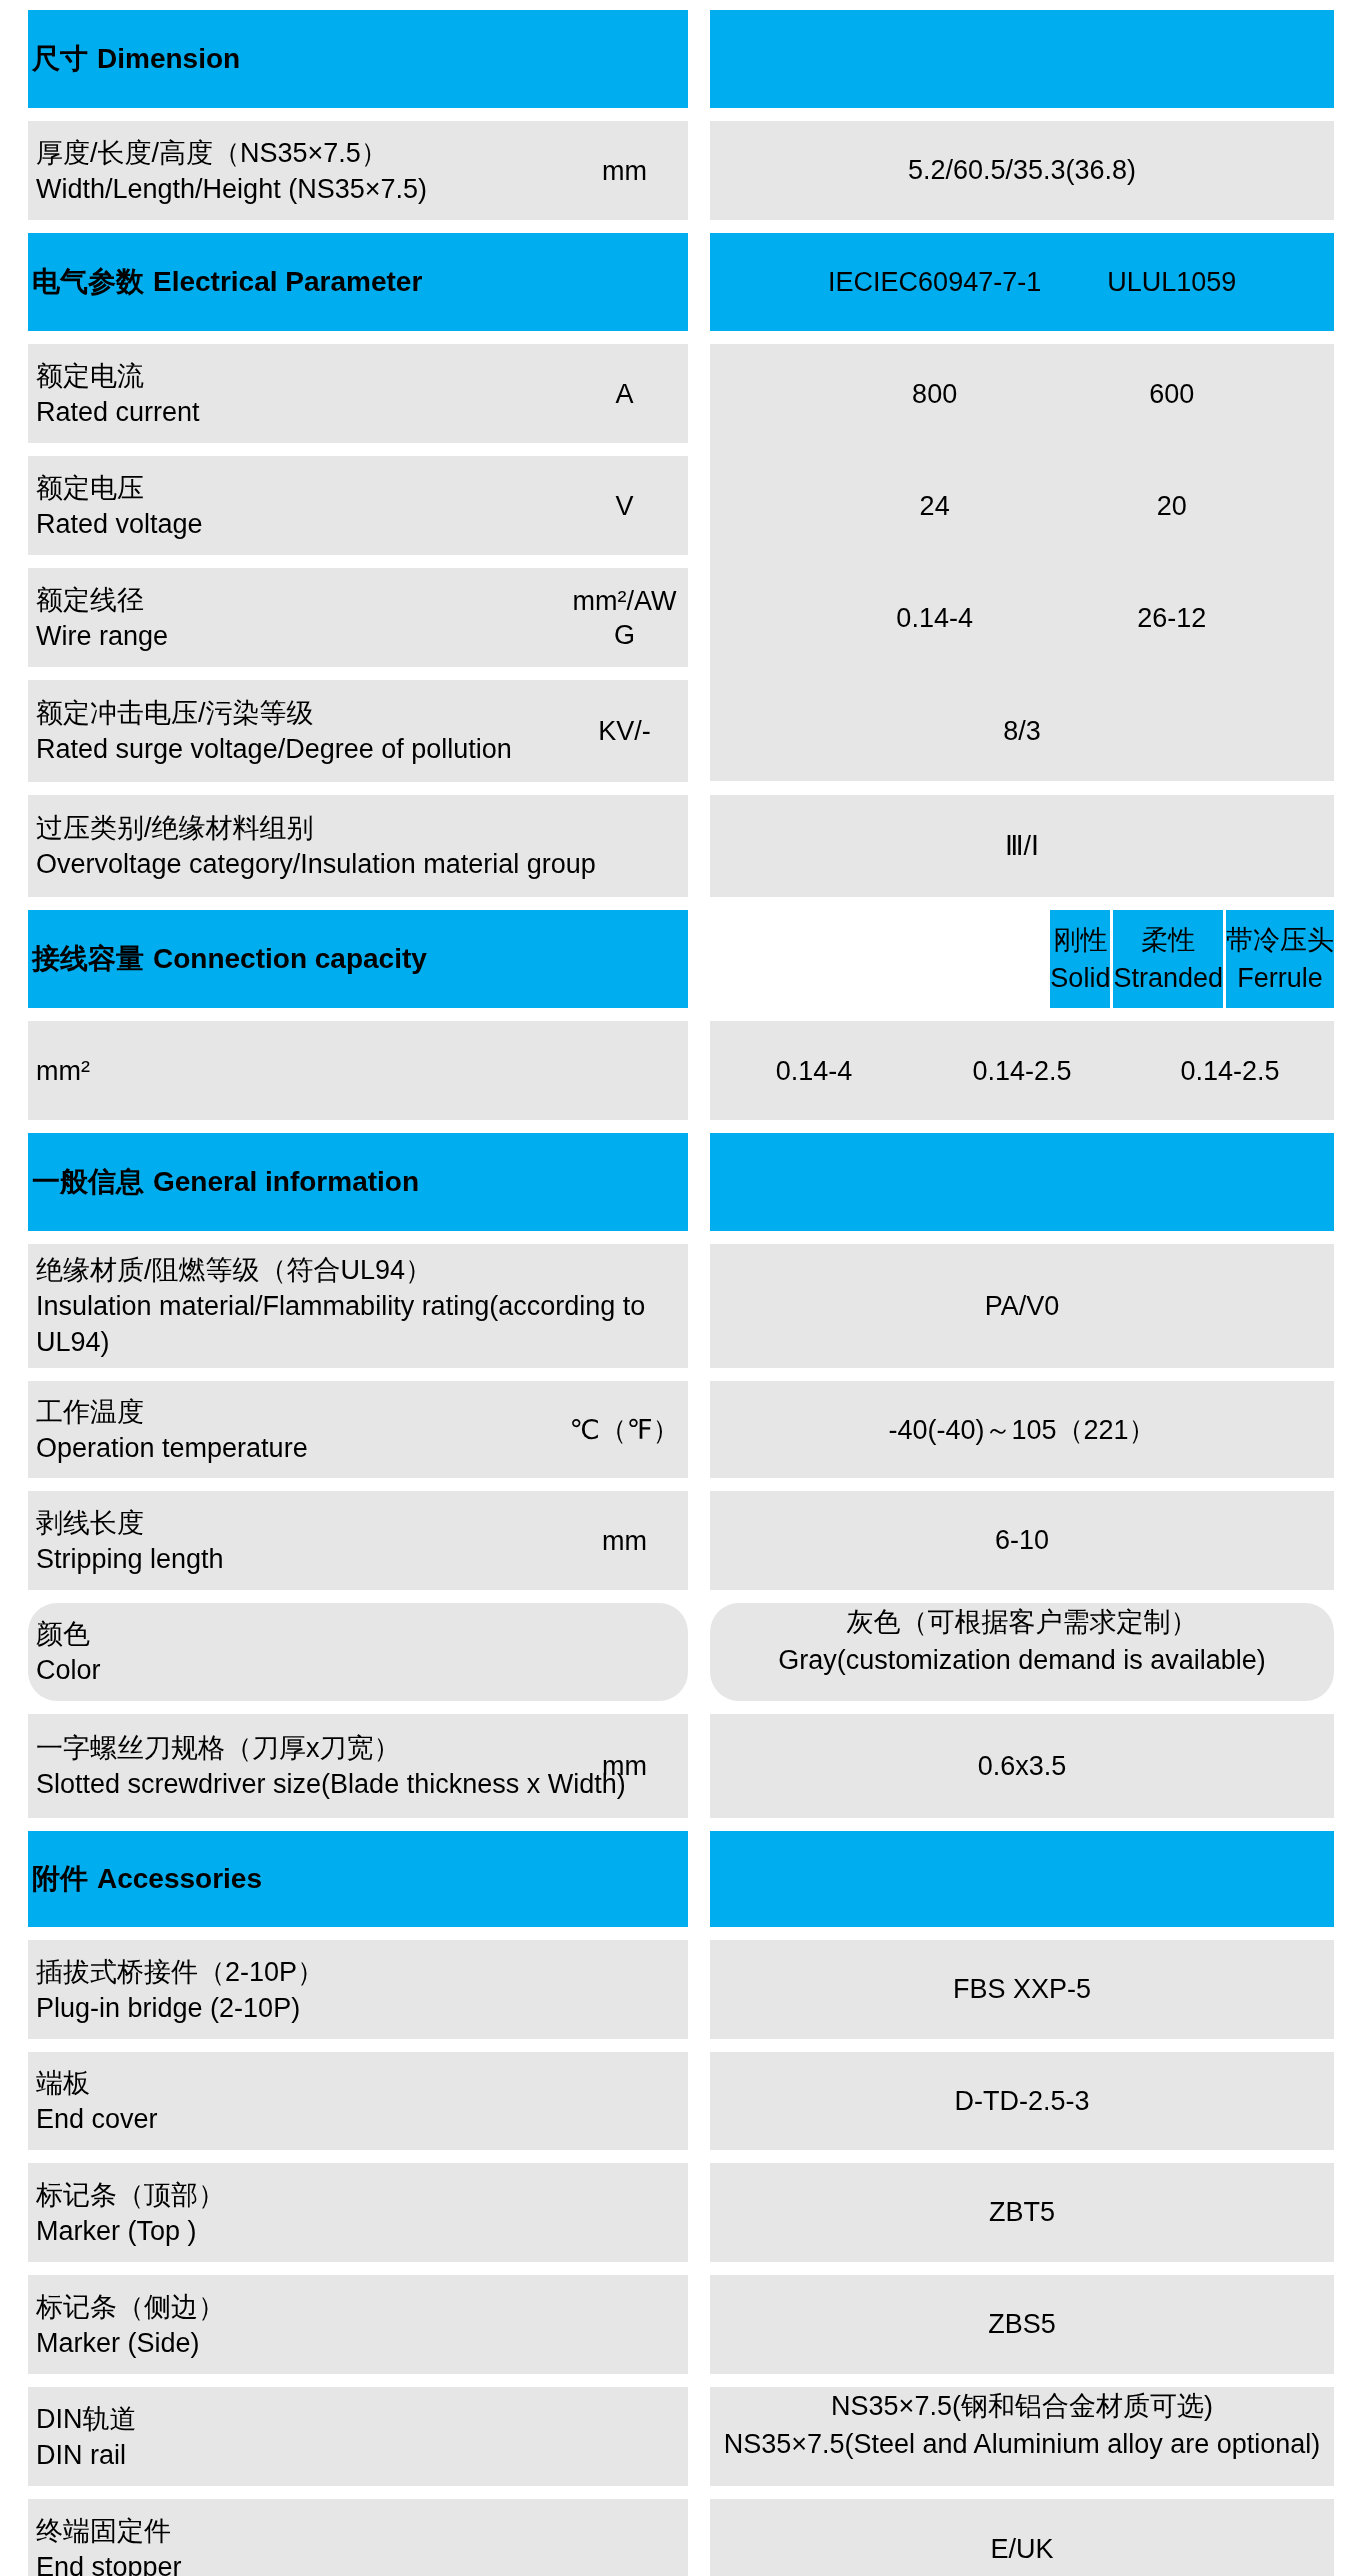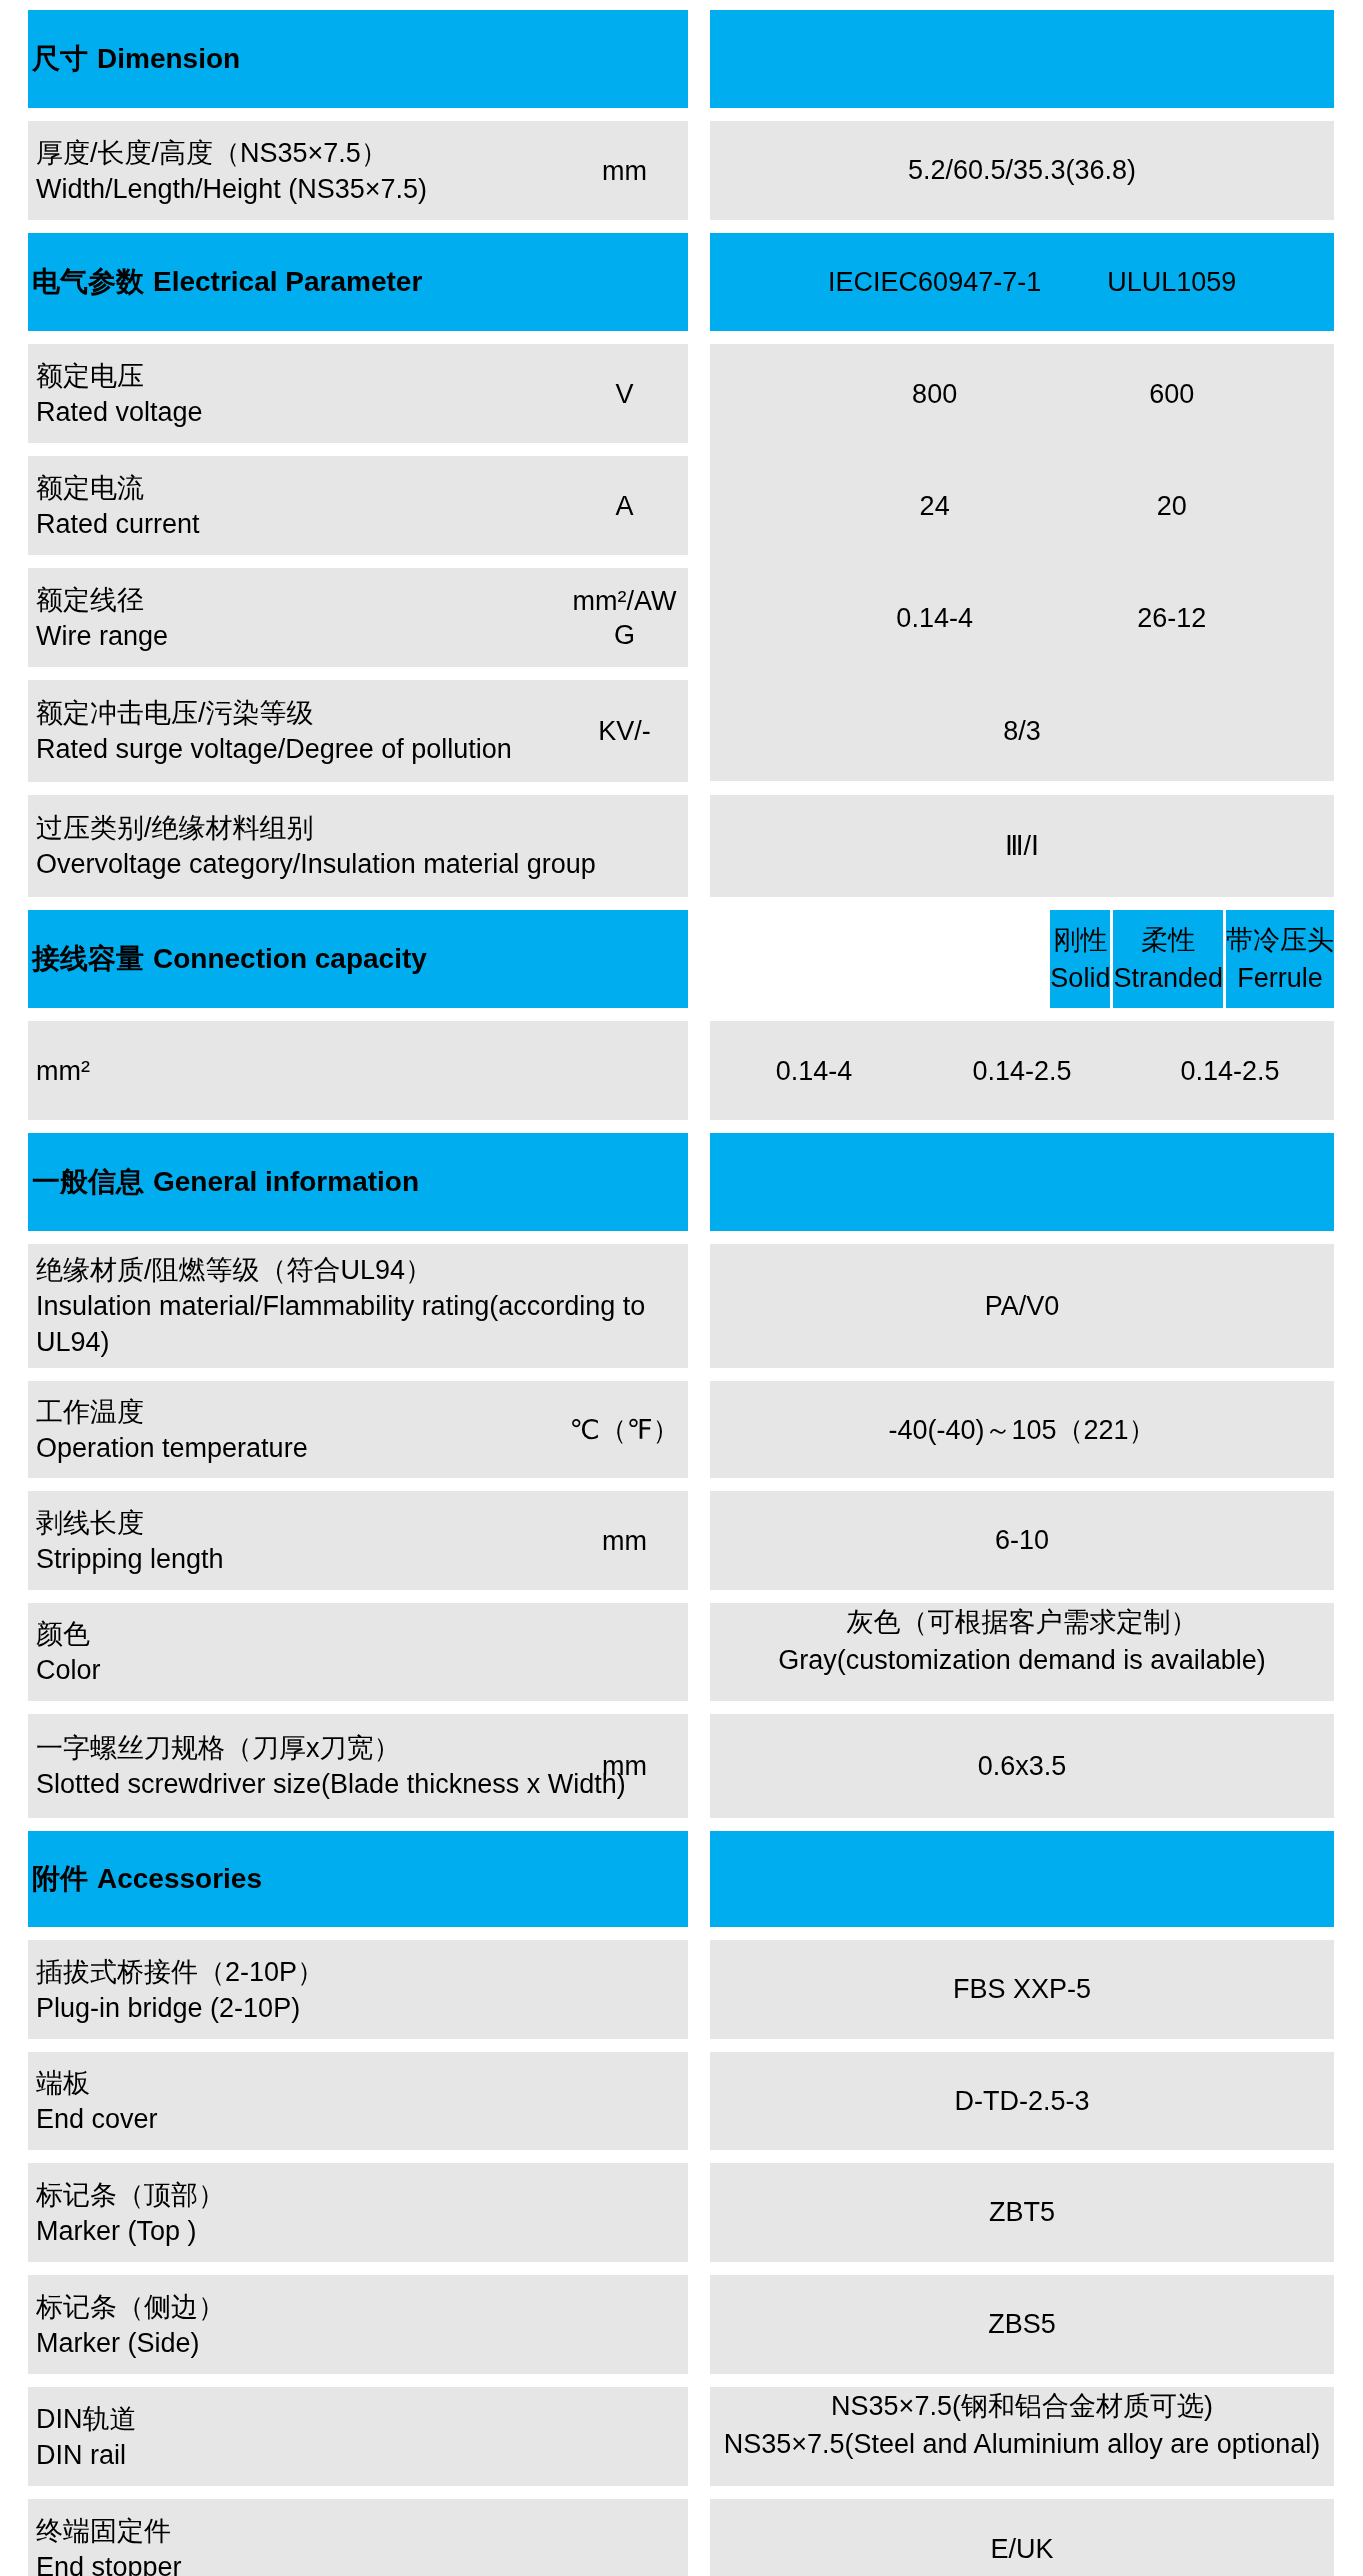--- a/index.html
+++ b/index.html
@@ -15,21 +15,21 @@
   .right{width:624px;flex:none;}
   .cell{position:relative;width:100%;height:99px;box-sizing:border-box;}
   .band[data-kind="header"] .cell{height:98px;}
   .gray{background:#e6e6e6;}
   .cyan{background:#00aeef;}
 
   
   .band[data-band="overvoltage"] .cell{height:102px;}
   .band[data-band="insulation"] .cell{height:124px;}
   .band[data-band="operation-temperature"] .cell{height:97px;}
-  .band[data-band="color"] .cell{height:98px;}
+  .band[data-band="color"] .cell{height:98px;border-radius:29px;}
   .band[data-band="screwdriver"] .cell{height:104px;}
   .band[data-band="accessories-header"] .cell{height:96px;}
   .band[data-band="end-cover"] .cell{height:98px;}
   .band[data-band="din-rail"] .cell{height:99px;}
   .band[data-band="end-stopper"] .cell{height:100px;}
 
   
   .label-cell{display:flex;flex-direction:column;justify-content:center;padding-left:8px;padding-right:16px;}
   .label-cell .line{font-size:27px;line-height:36px;}
   .unit{
@@ -110,28 +110,28 @@
               <div>UL</div>
               <div>UL1059</div>
             </div>
           </div>
         </div>
       </div>
     </div>
     <div class="band" data-kind="merged" data-band="electrical-merged">
       <div class="left">
         <div class="cell gray label-cell mrow">
+          <div class="line">额定电流</div>
+          <div class="line">Rated current</div>
+          <div class="unit">A</div>
+        </div>
+        <div class="cell gray label-cell mrow">
           <div class="line">额定电压</div>
           <div class="line">Rated voltage</div>
           <div class="unit">V</div>
-        </div>
-        <div class="cell gray label-cell mrow">
-          <div class="line">额定电流</div>
-          <div class="line">Rated current</div>
-          <div class="unit">A</div>
         </div>
         <div class="cell gray label-cell mrow">
           <div class="line">额定线径</div>
           <div class="line">Wire range</div>
           <div class="unit">mm²/AWG</div>
         </div>
         <div class="cell gray label-cell mrow">
           <div class="line">额定冲击电压/污染等级</div>
           <div class="line">Rated surge voltage/Degree of pollution</div>
           <div class="unit">KV/-</div>

